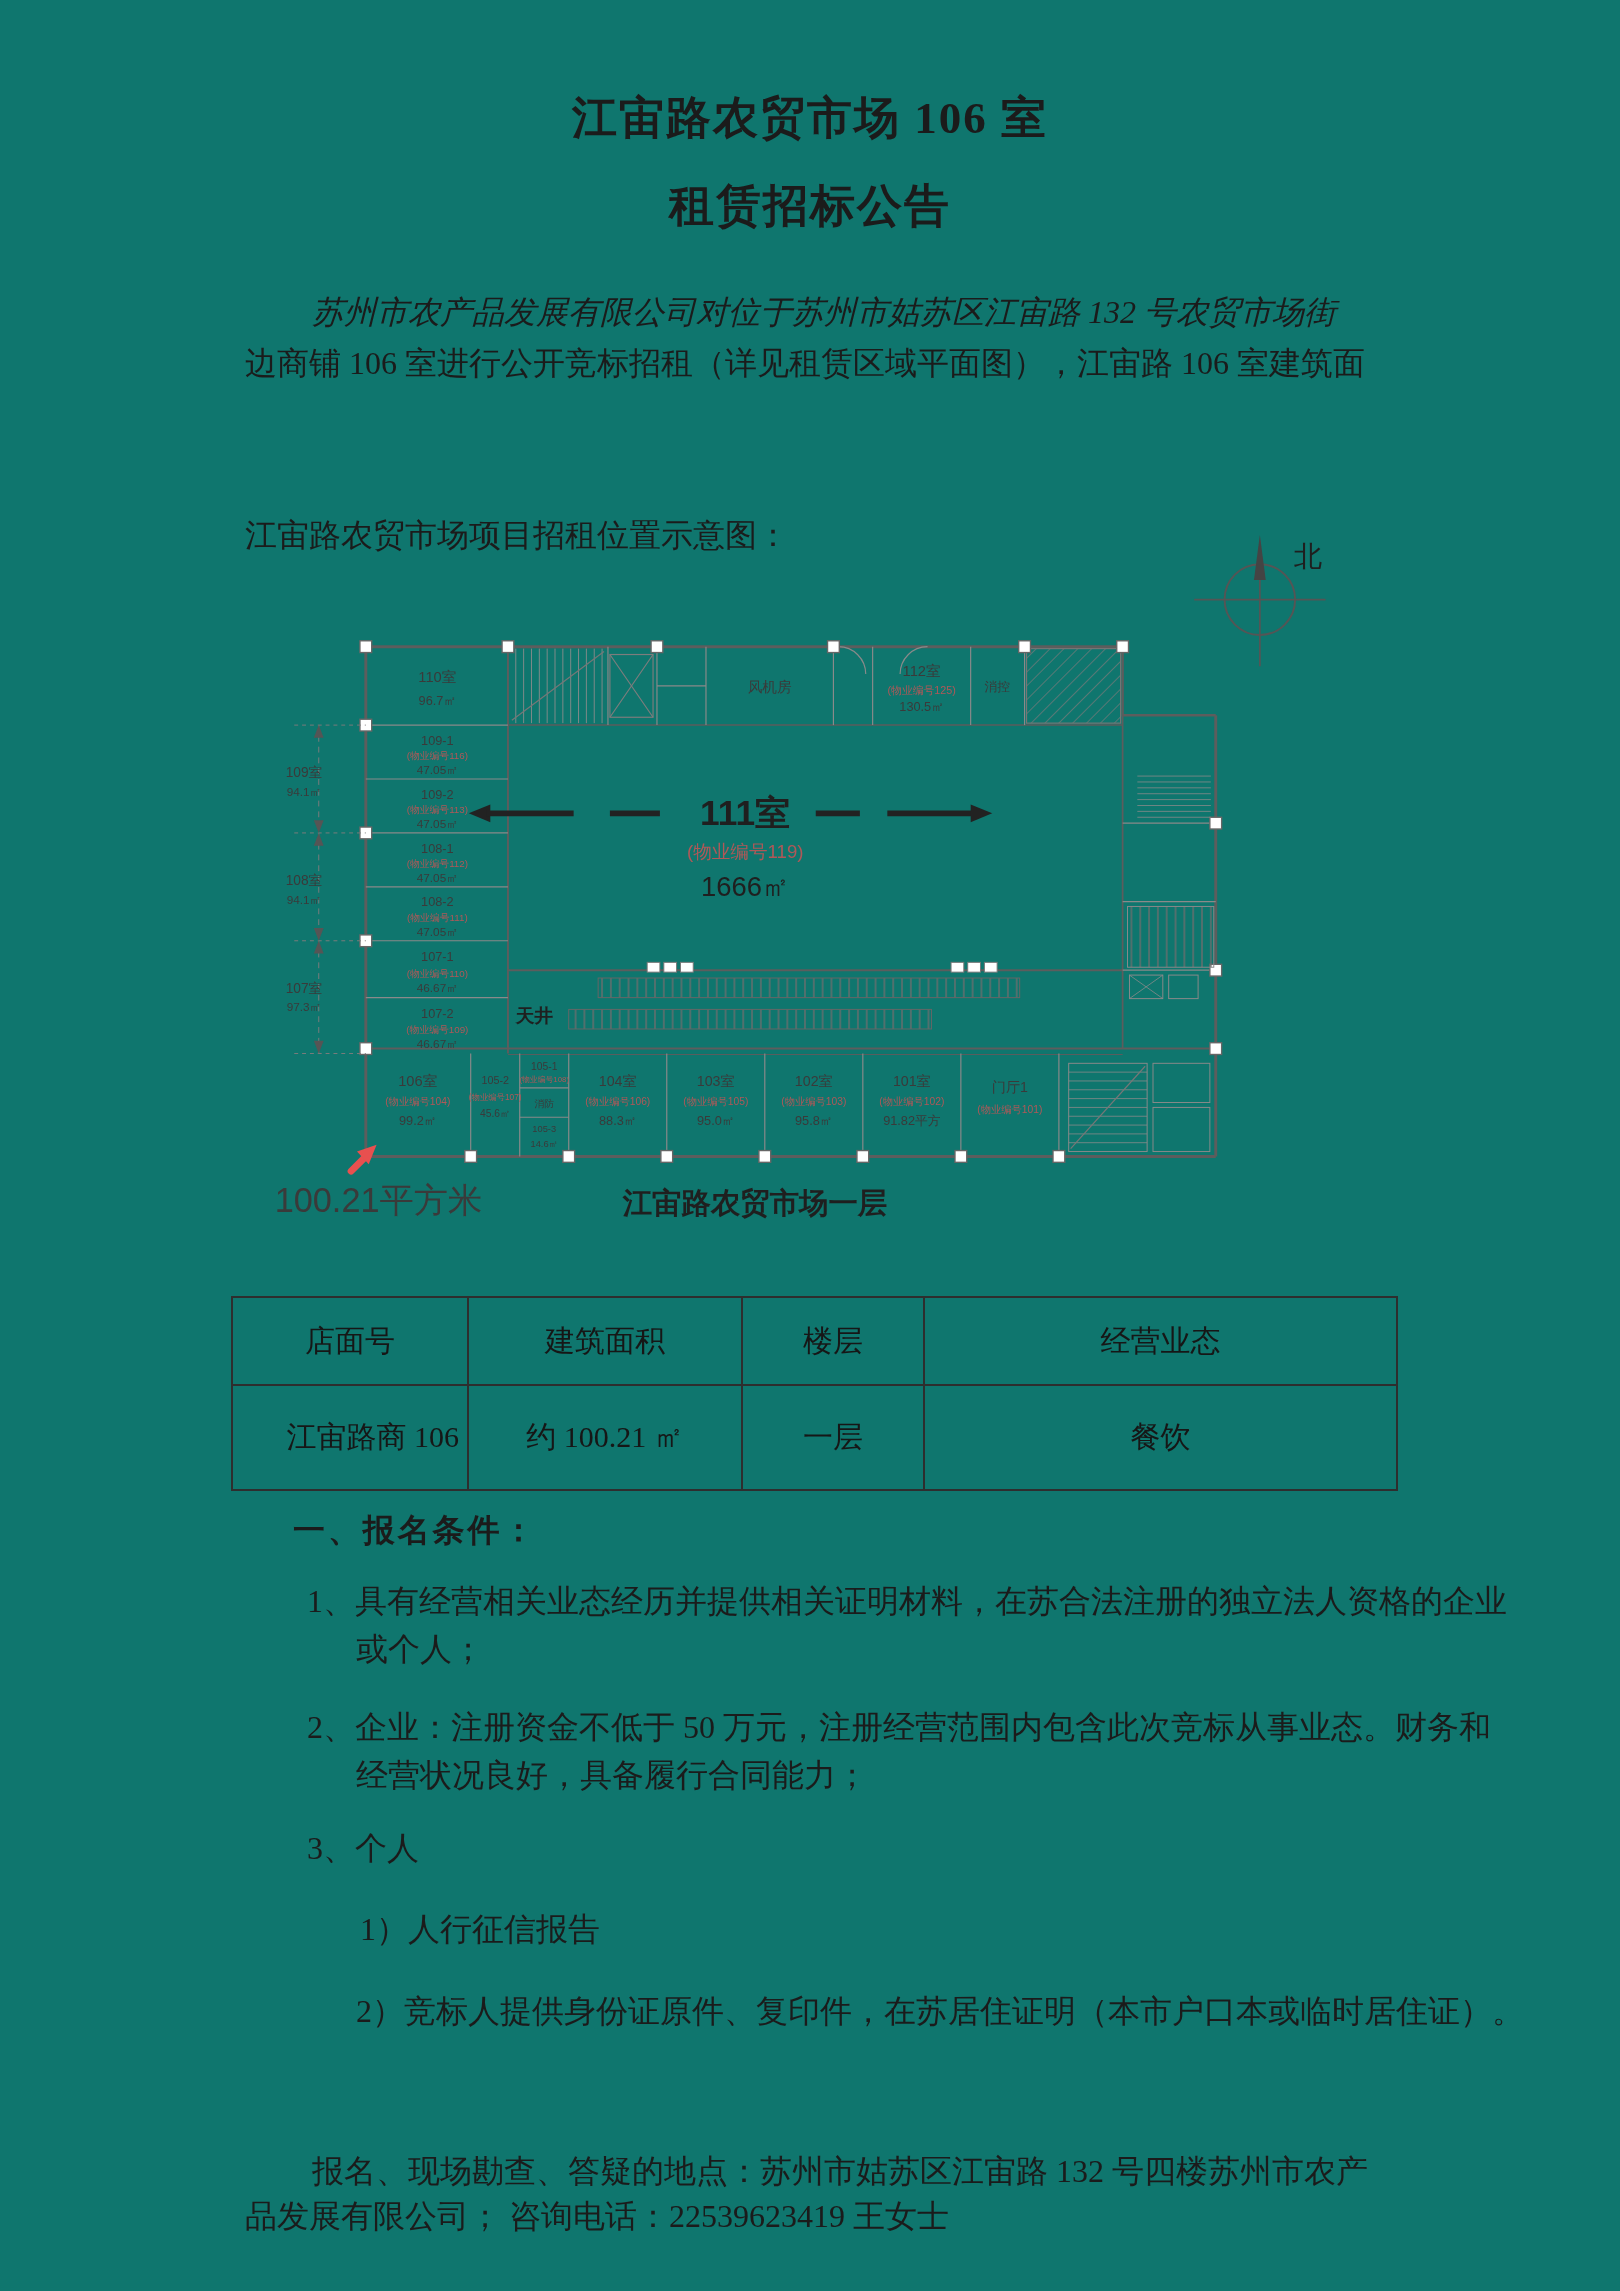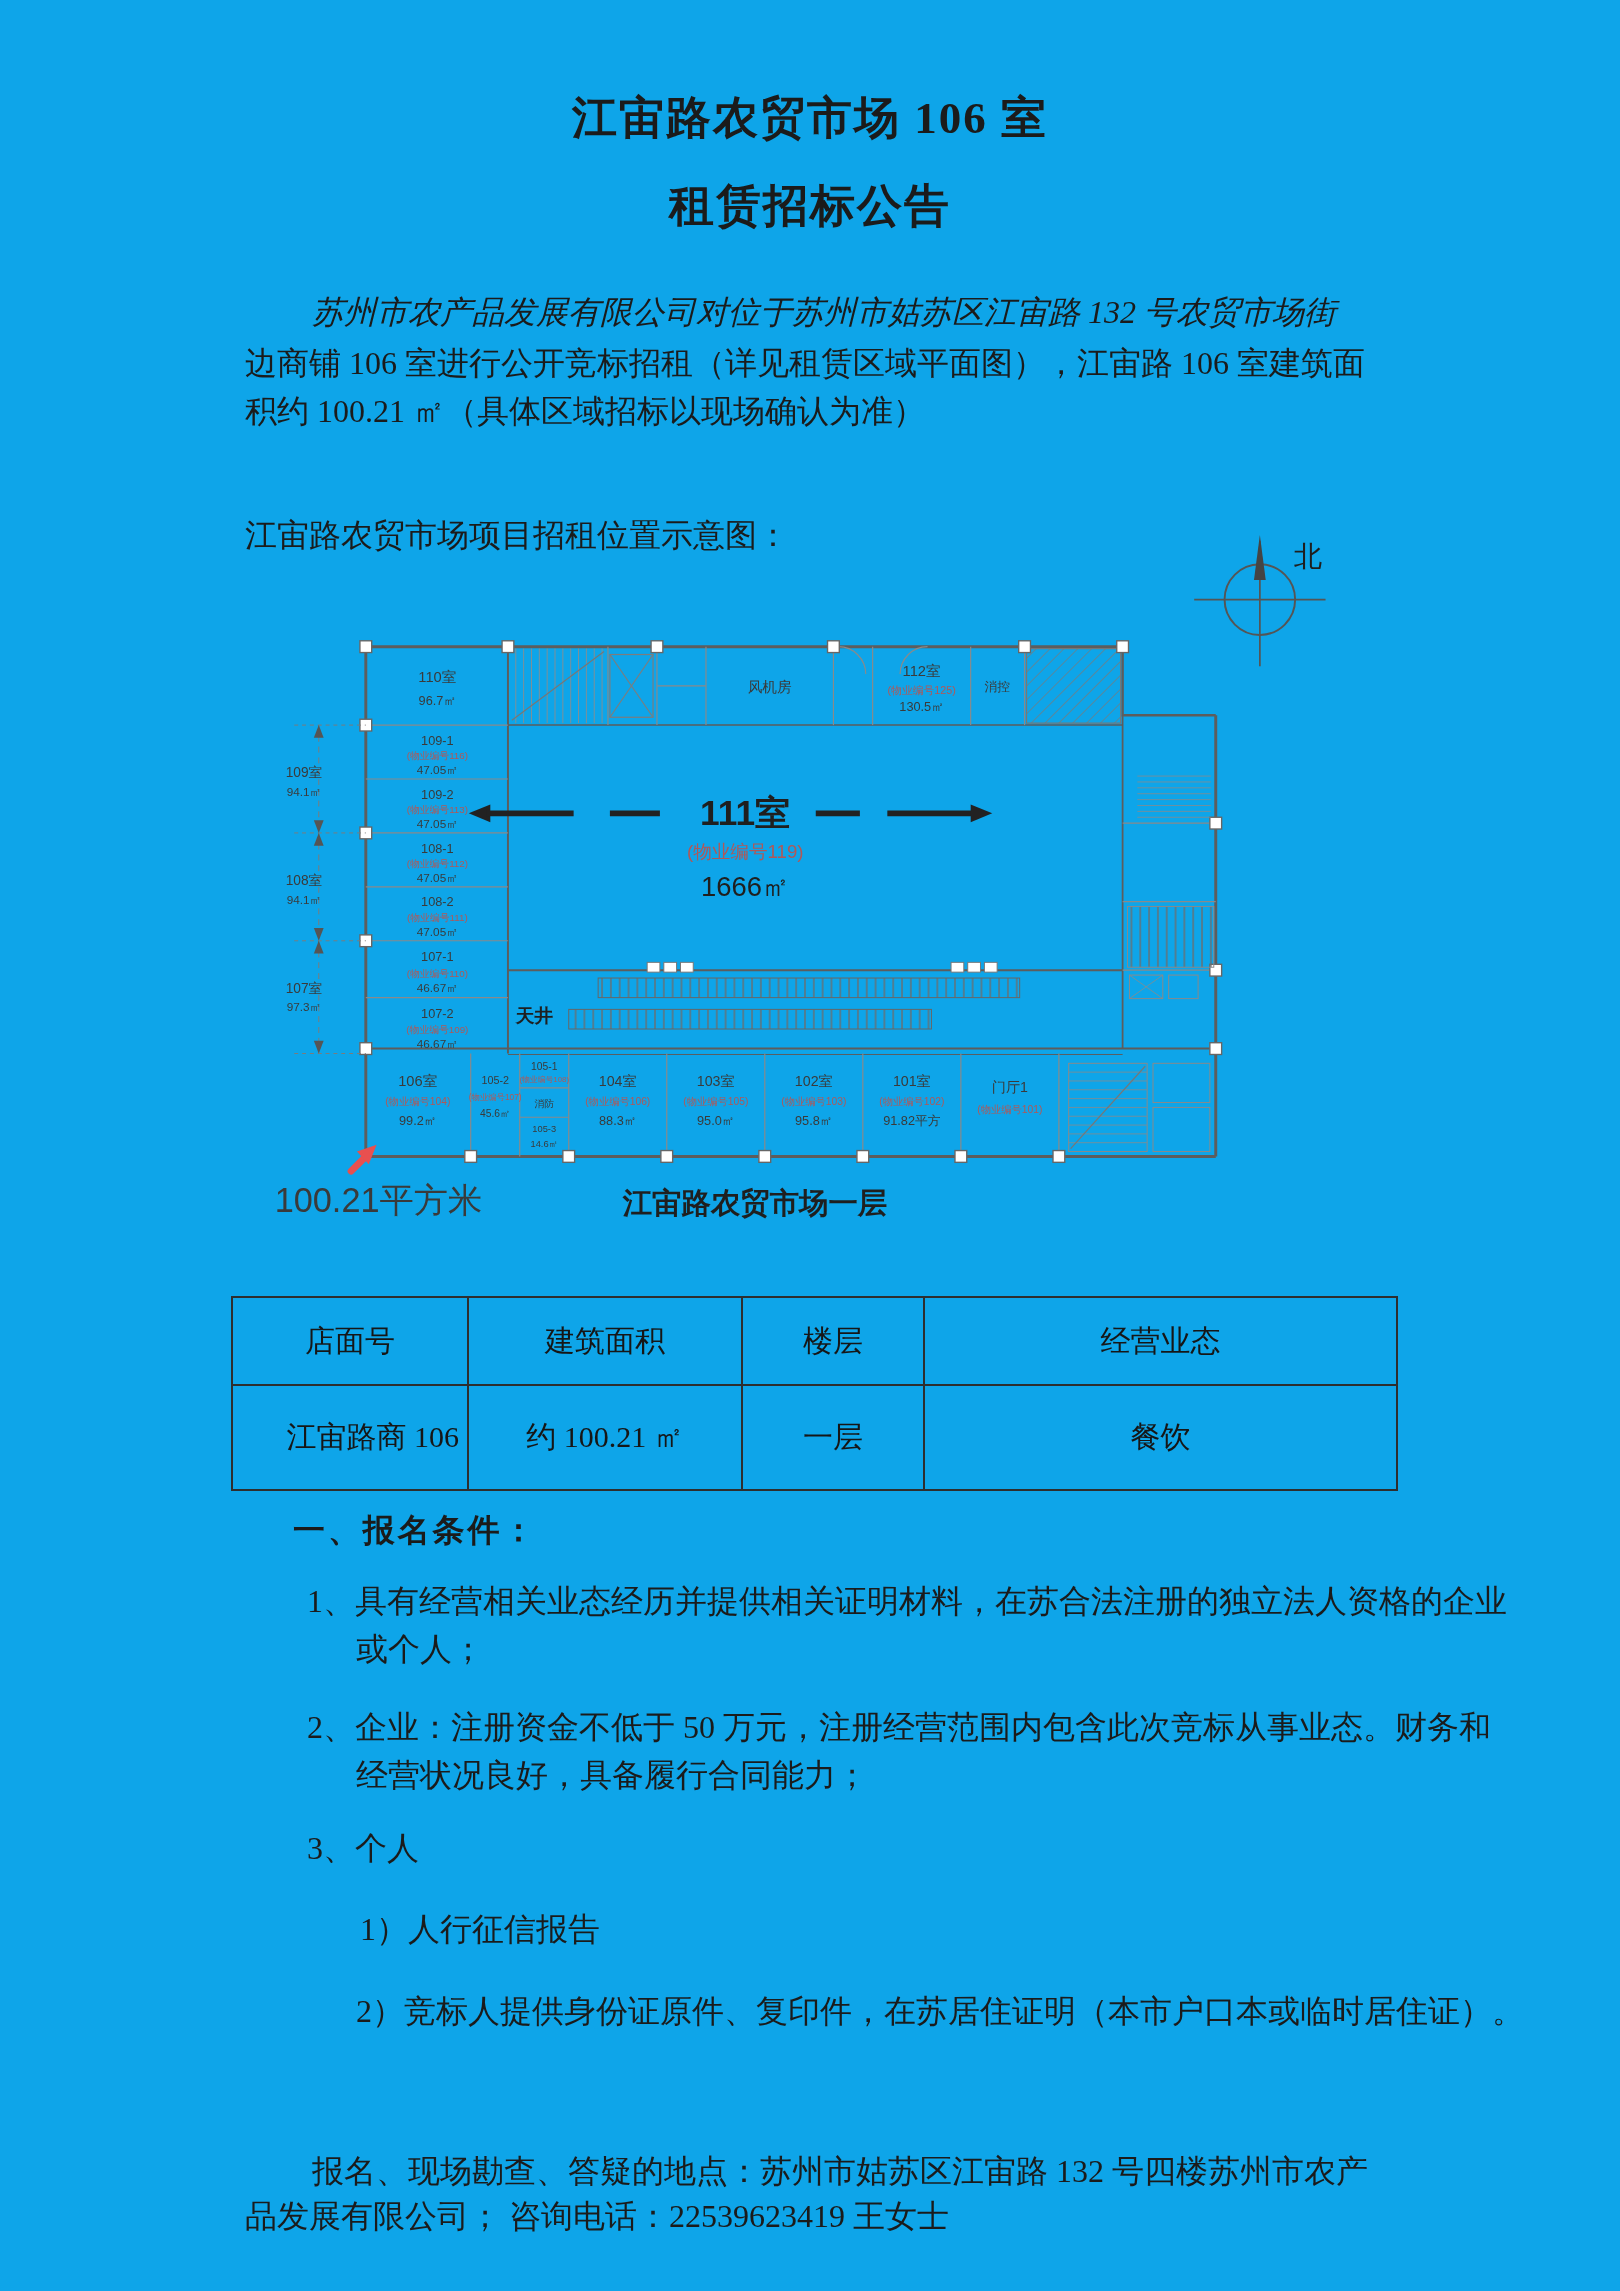--- a/index.html
+++ b/index.html
@@ -1,16 +1,16 @@
 <!DOCTYPE html>
 <html><head>
 <meta charset="utf-8">
 <style>
   html,body{margin:0;padding:0;background:#e9e9e9;}
-  #page{position:relative;width:1620px;height:2292px;background:#0ea5e9;overflow:hidden;
+  #page{position:relative;width:1620px;height:2292px;background:#0f766e;overflow:hidden;
         font-family:"Liberation Serif","DejaVu Serif",serif;color:#1b1b1b;}
   .abs{position:absolute;white-space:nowrap;}
   .title{left:0;right:0;text-align:center;font-size:45px;font-weight:700;letter-spacing:2px;}
   .body-line{font-size:32px;}
   .heading{font-family:Liberation Serif, serif;font-weight:700;font-size:32px;letter-spacing:2.9px;}
   table.info{position:absolute;left:231px;top:1296px;width:1166px;height:163px;
              border-collapse:collapse;table-layout:fixed;font-size:30px;color:#161616;}
   table.info td{border:2.9px solid #2e2e2e;text-align:center;vertical-align:middle;padding:8px;}
   table.info tr.hdr td{height:70px;}
   table.info tr.dat td{height:87px;}
@@ -22,21 +22,20 @@
 </head>
 <body>
 
 <div id="page">
 
   <div class="abs title" style="top:88px;">江宙路农贸市场 106 室</div>
   <div class="abs title" style="top:176px;">租赁招标公告</div>
 
   <div class="abs body-line" style="left:312px;top:291px;font-style:italic;">苏州市农产品发展有限公司对位于苏州市姑苏区江宙路 132 号农贸市场街</div>
   <div class="abs body-line" style="left:245px;top:342px;">边商铺 106 室进行公开竞标招租（详见租赁区域平面图），江宙路 106 室建筑面</div>
-  <div class="abs body-line" style="left:245px;top:390px;">积约 100.21 ㎡（具体区域招标以现场确认为准）</div>
 
   <div class="abs body-line" style="left:245px;top:478px;margin-top:36px;">江宙路农贸市场项目招租位置示意图：</div>
 
   <svg class="abs" style="left:157px;top:529px;" width="1245" height="701" viewBox="0 0 1270 715">
     <defs>
       <pattern id="diag" width="10" height="10" patternUnits="userSpaceOnUse" patternTransform="rotate(45)">
         <line x1="0" y1="0" x2="0" y2="10" stroke="#7a7a7a" stroke-width="1.4"></line>
       </pattern>
       <pattern id="ties" width="9" height="22" patternUnits="userSpaceOnUse">
         <line x1="4" y1="0" x2="4" y2="22" stroke="#6d6d6d" stroke-width="1.4"></line>

